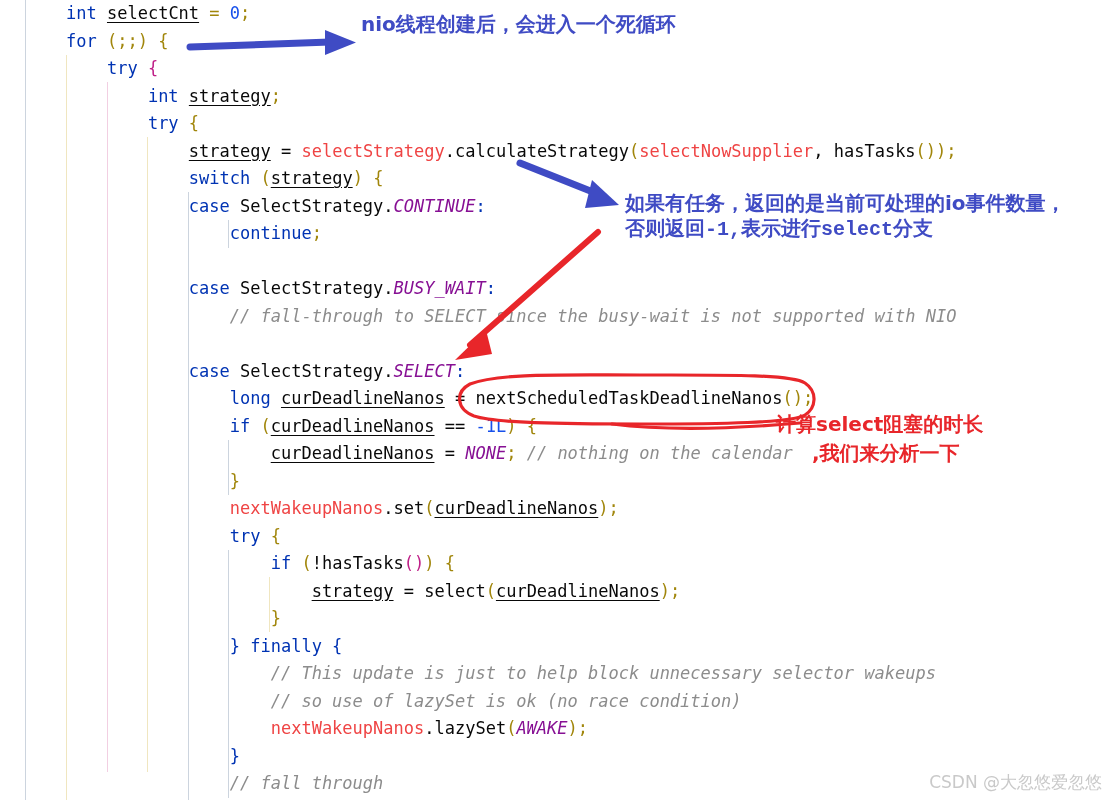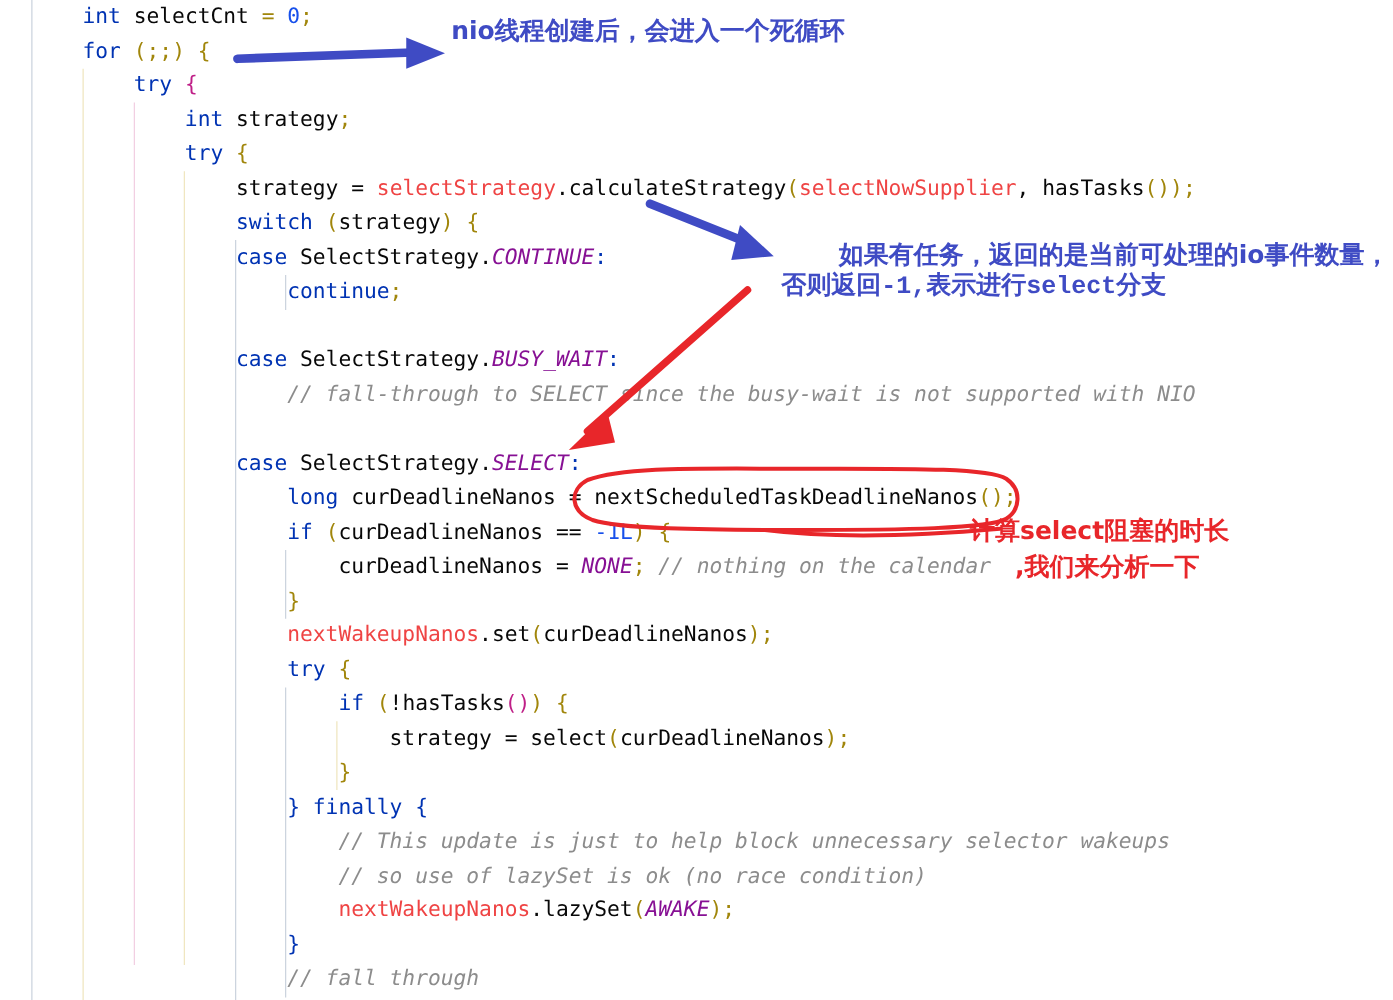--- a/index.html
+++ b/index.html
@@ -62,21 +62,21 @@
 
   
   .kw   { color: #0033b3; text-align: center; }           
   .ident{ color: #080808; }
   .fld  { color: #ef4444; }
   .stat { color: #871094; font-style: italic; }  
   .num  { color: #1750eb; }
   .par  { color: #a1860b; }           
   .brc  { color: #a1860b; }
   .cmt  { color: #8c8c8c; font-style: italic; }
-  .ul   { text-decoration-color: #080808; text-underline-offset: 3px; }
+  .ul   { text-decoration: underline; text-decoration-color: #080808; text-underline-offset: 3px; }
   .mgn  { color: #bf1f87; }           
 
   
   .anno {
     position: absolute;
     font-family: "DejaVu Sans", "Liberation Sans", sans-serif;
     font-weight: bold;
     white-space: pre;
     line-height: 1.33;
   }
@@ -150,20 +150,21 @@
     <g>
       <path d="M 470,384 C 500,373 560,375 640,375 C 720,375 790,374 805,383
                C 818,392 816,408 805,415 C 792,423 720,424 640,424
                C 560,424 495,423 474,416 C 456,409 455,392 470,384 Z" fill="none" stroke="#e8262a" stroke-width="3.2" stroke-linecap="round"></path>
       <path d="M 612,424 C 660,430 720,430 800,423" fill="none" stroke="#e8262a" stroke-width="3.2" stroke-linecap="round"></path>
     </g>
   </svg>
 
   <div class="anno anno-blue" style="left:361px; top:11px;">nio线程创建后，会进入一个死循环</div>
 
-  <div class="anno anno-blue" style="left:625px; top:190px;margin-left:46px;">如果有任务，返回的是当前可处理的io事件数量，</div>
+  <div class="anno anno-blue" style="left:625px; top:190px;">如果有任务，返回的是当前可处理的io事件数量，</div>
   <div class="anno anno-blue" style="left:625px; top:217px;font-family:Liberation Mono, monospace;">否则返回-1,表示进行select分支</div>
 
   <div class="anno anno-red" style="left:776px; top:411px;">计算select阻塞的时长</div>
   <div class="anno anno-red" style="left:812px; top:440px;">,我们来分析一下</div>
 
+  <div class="watermark">CSDN @大忽悠爱忽悠</div>
 
 </div>
 
 </body></html>

